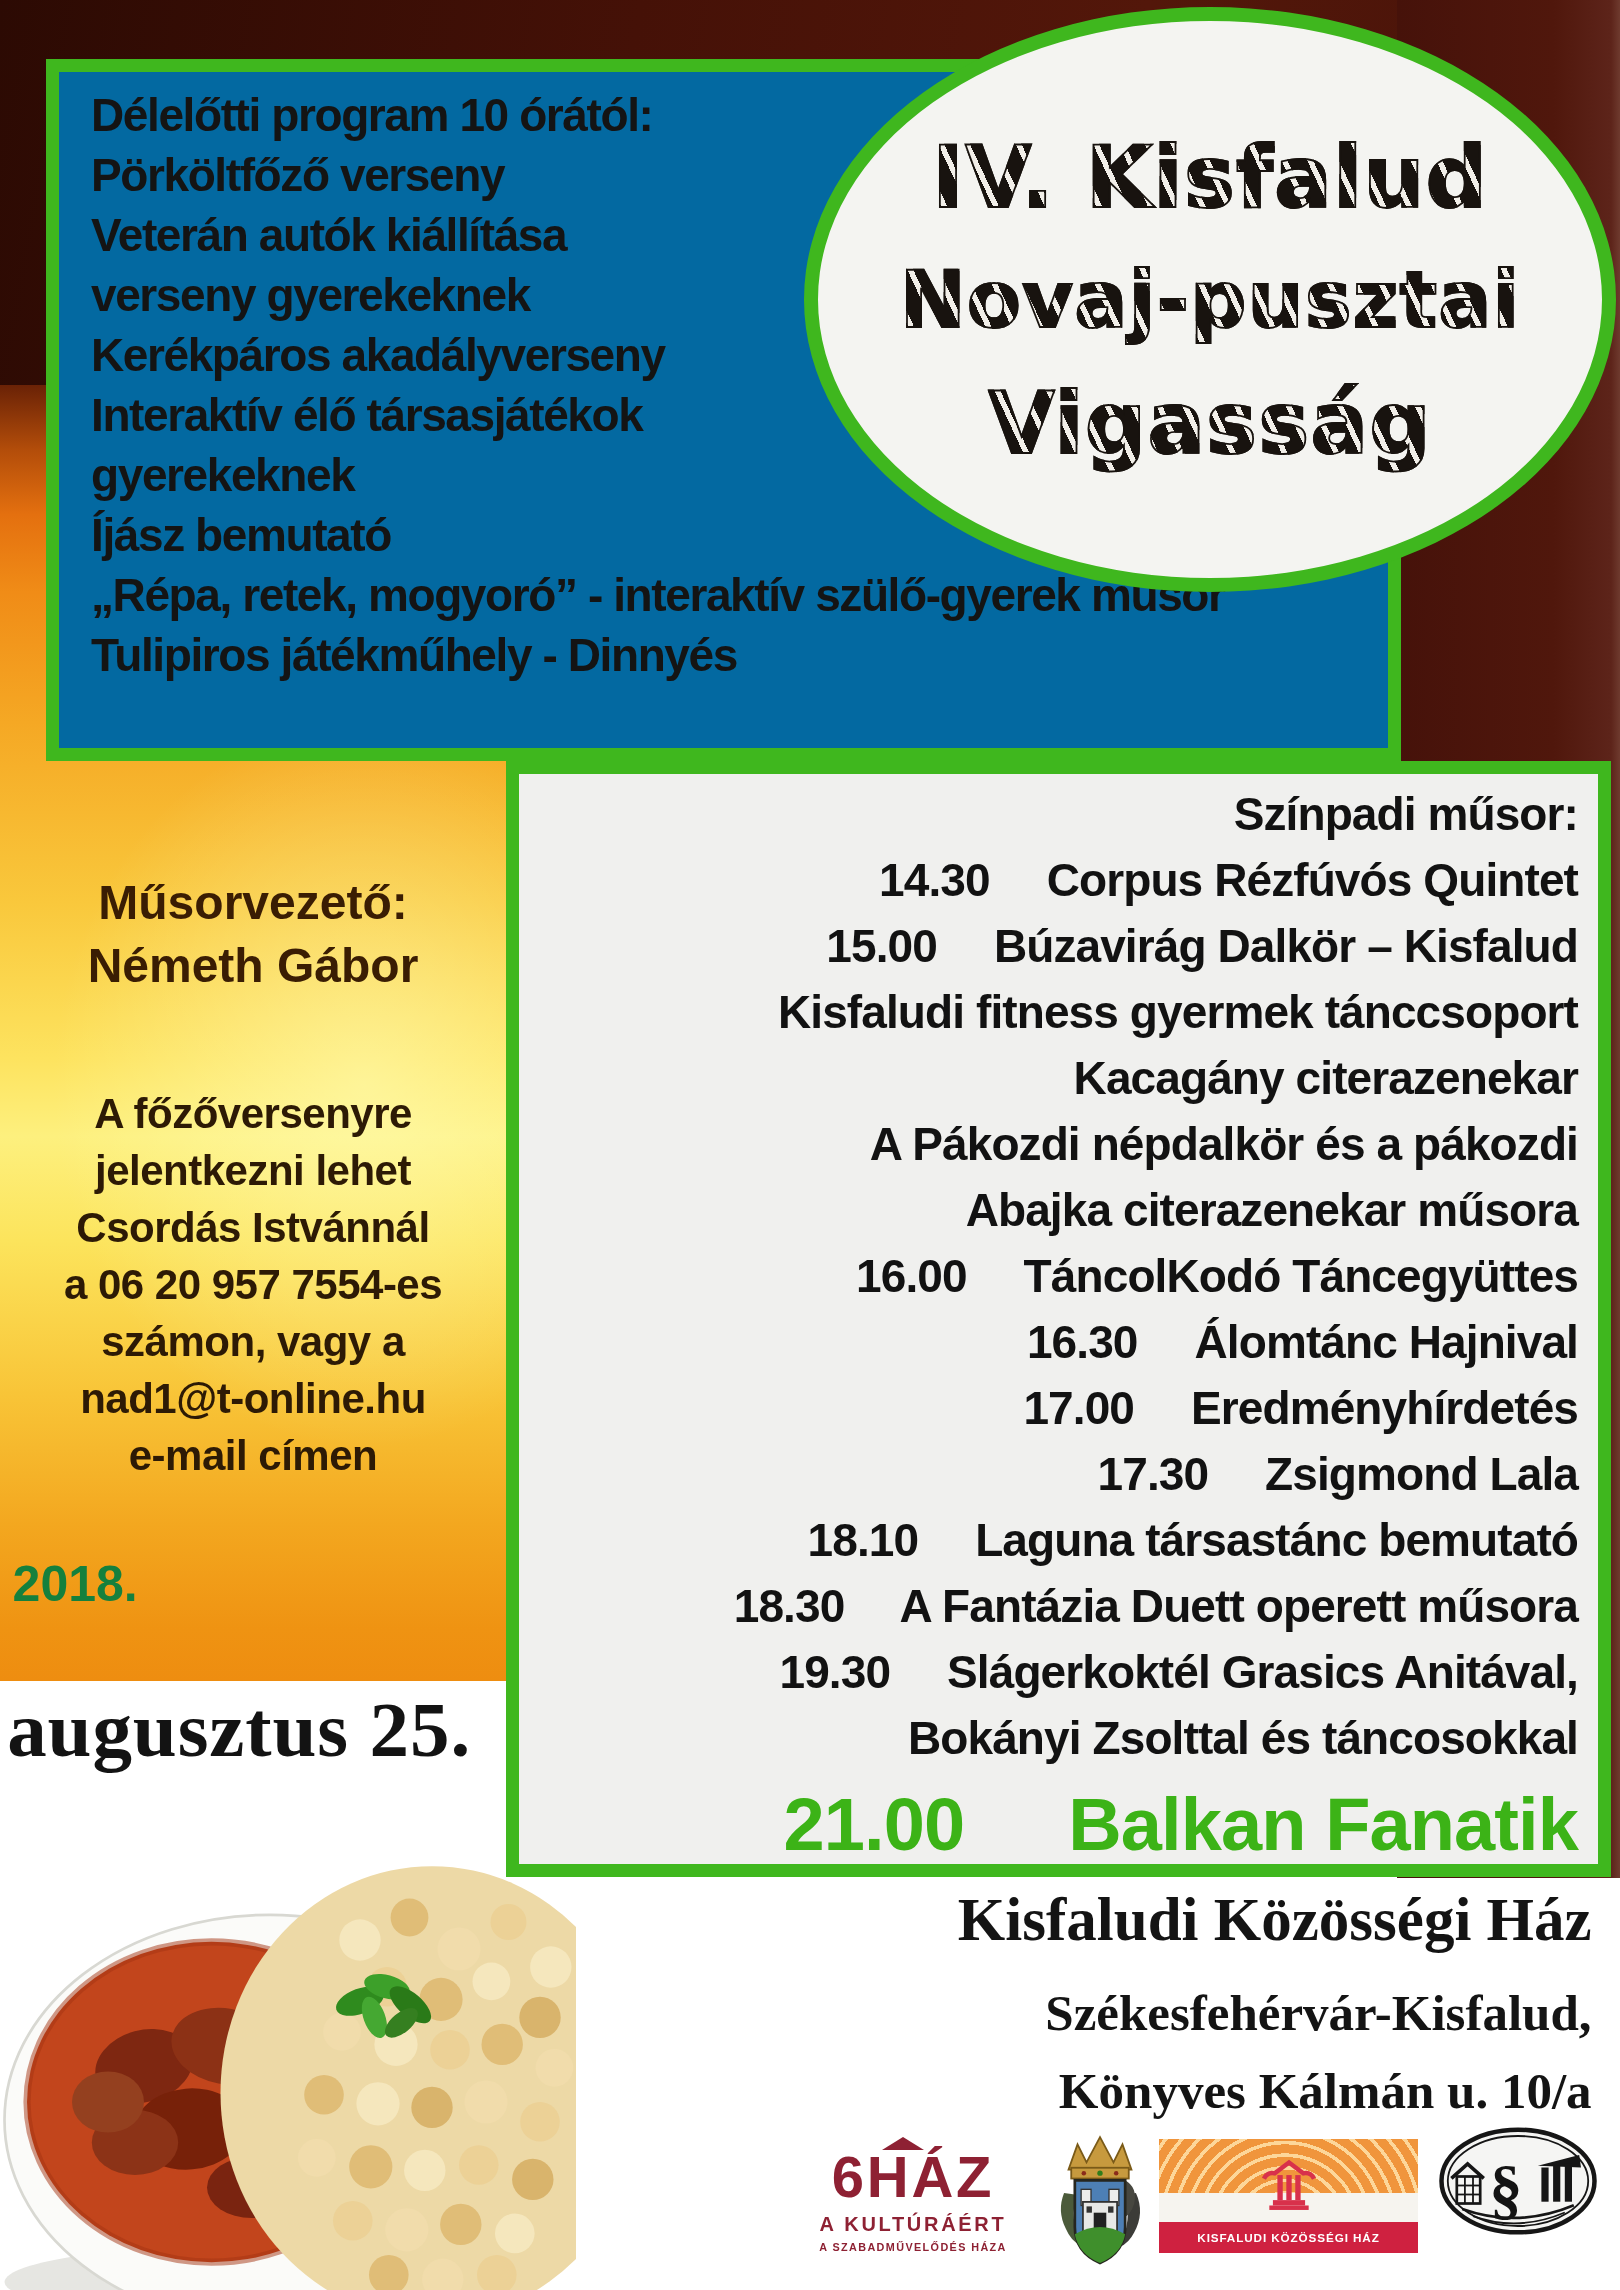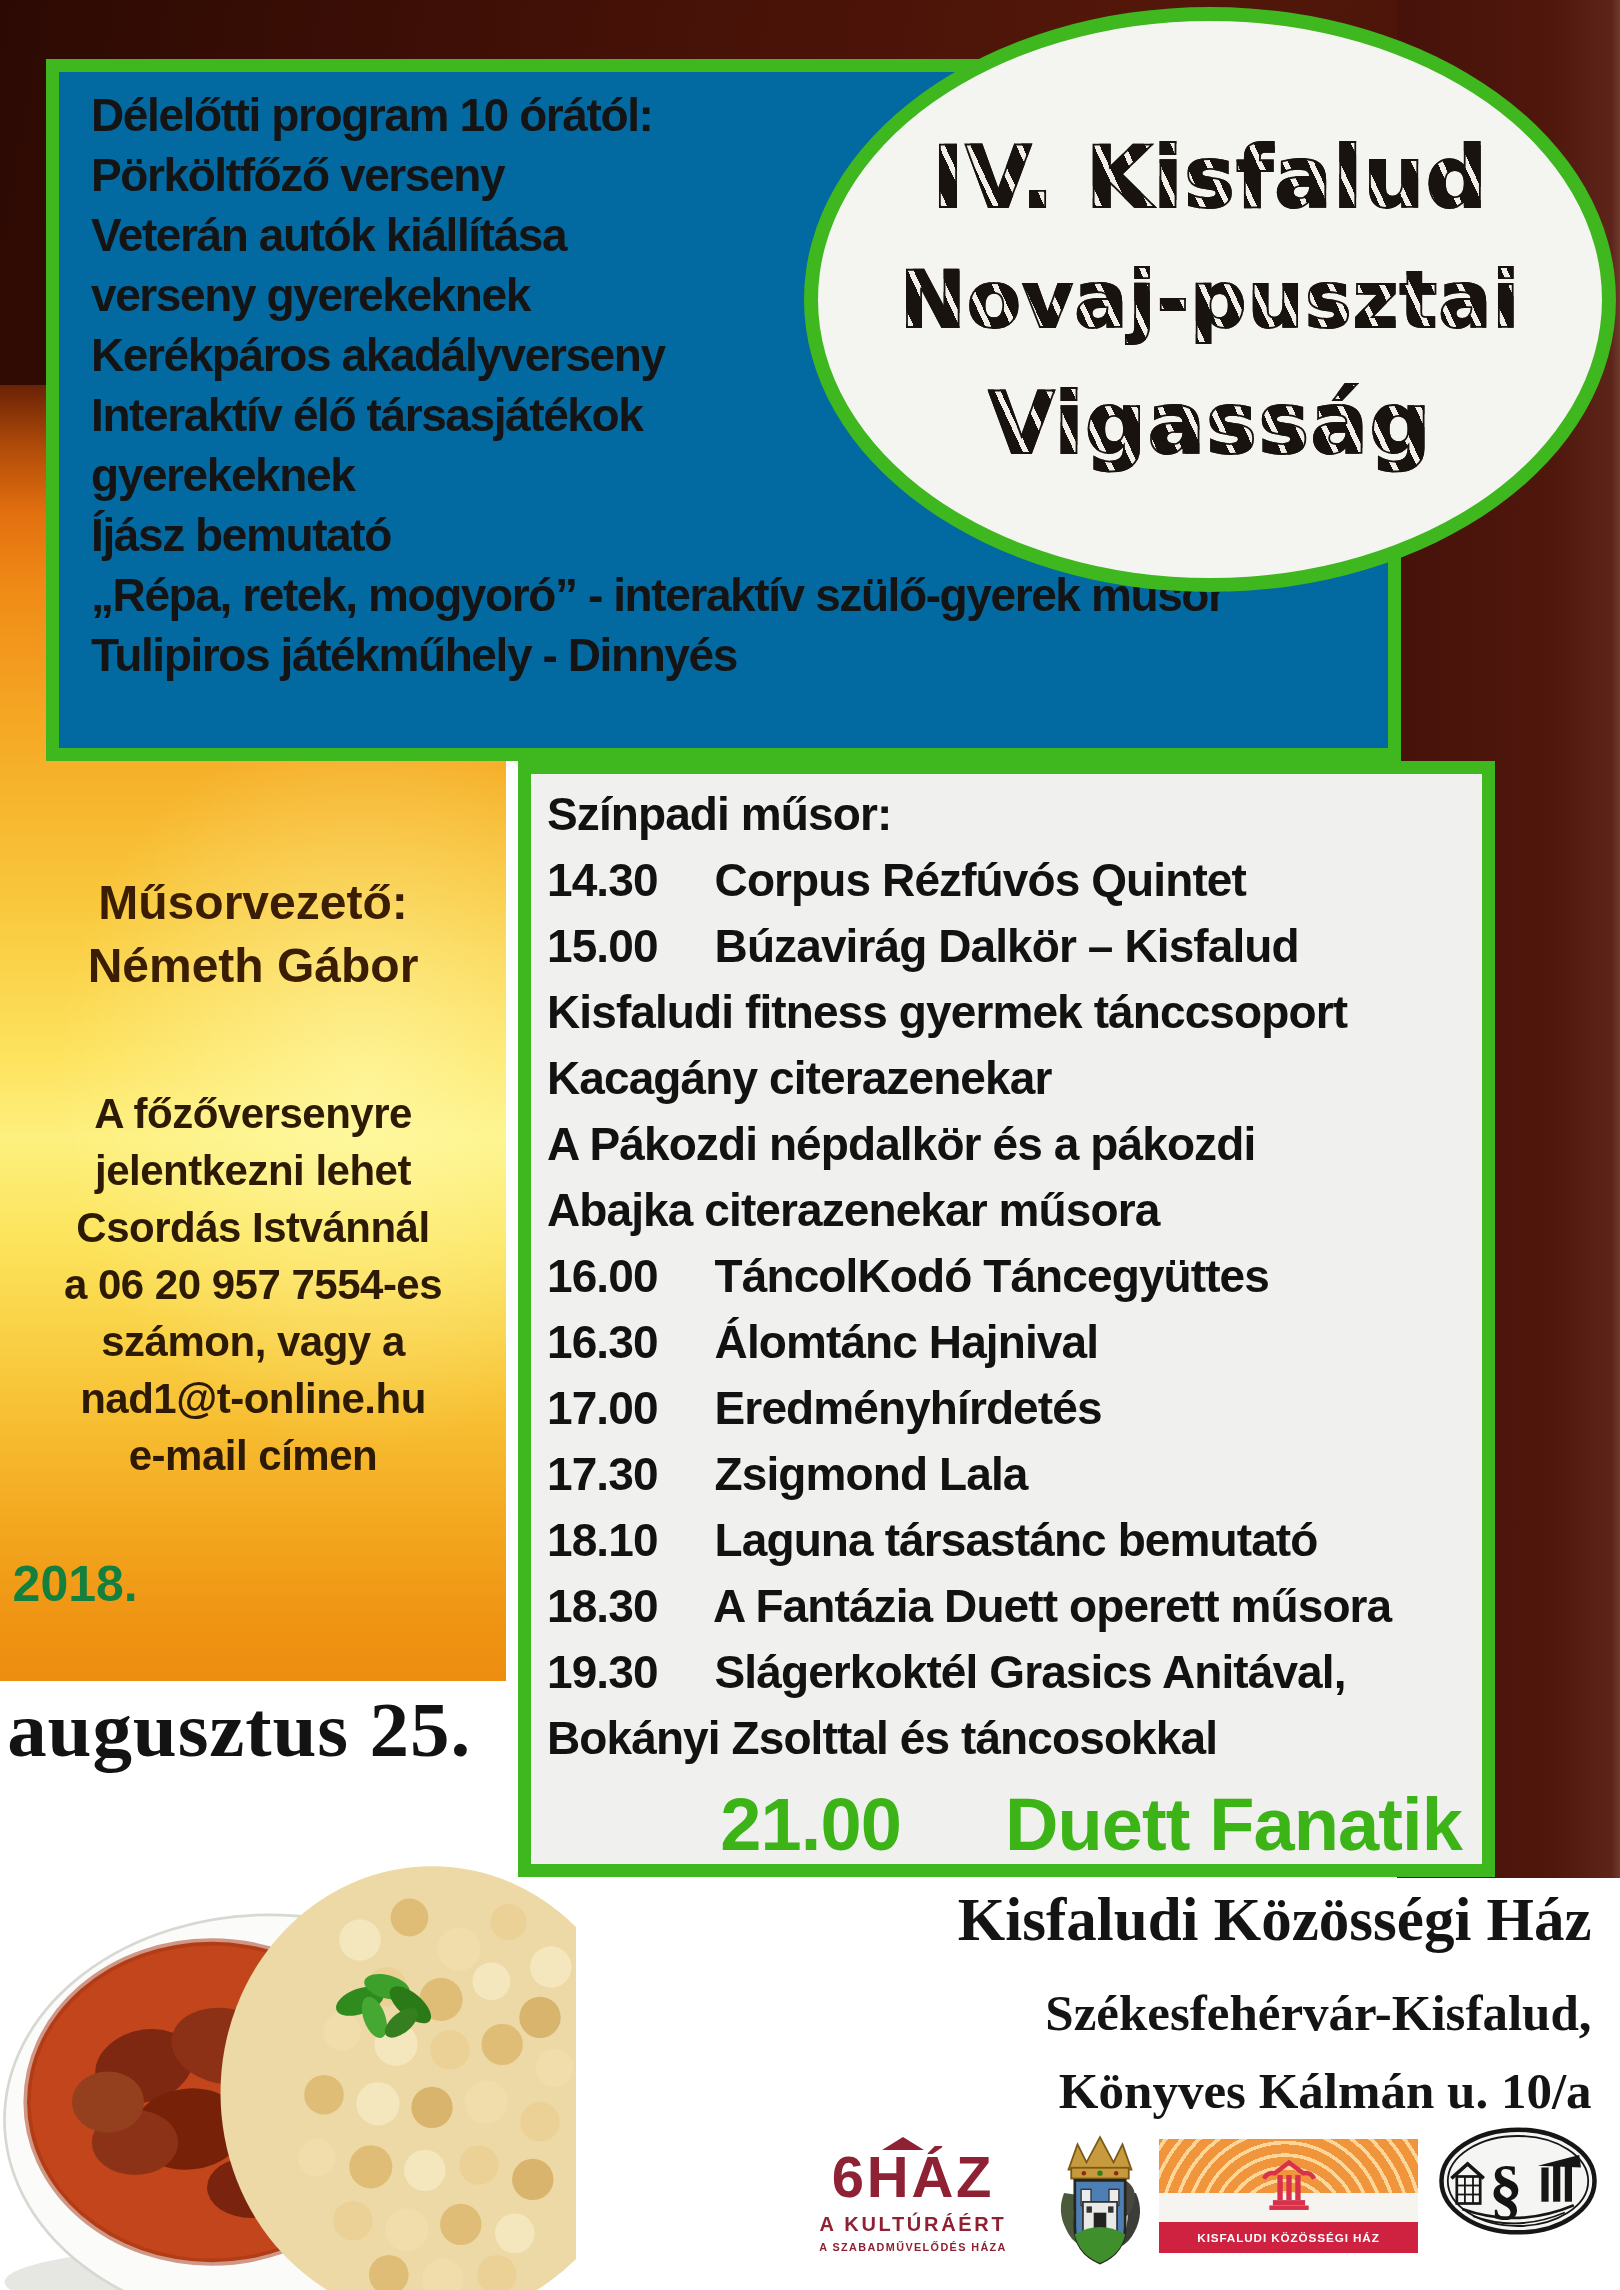--- a/index.html
+++ b/index.html
@@ -27,23 +27,23 @@
   .top-box{
     left:46px;top:59px;width:1355px;height:702px;box-sizing:border-box;
     background:#0369a1;border:13.5px solid #3fb71e;z-index:3;
     padding:12.6px 7.2px 0 32px;
   }
   .tb-line{
     font-size:46px;font-weight:bold;line-height:60px;letter-spacing:-1.4px;
     color:#141414;white-space:nowrap;
   }
   .program-box{
-    left:506px;top:761px;width:977px;height:1116px;box-sizing:border-box;
+    left:506px;top:761px;width:1105px;height:1116px;box-sizing:border-box;
     background:#f0f0ee;border:13.5px solid #3fb71e;z-index:2;
-    padding:7.2px 20px 0 16px;text-align:left;margin-left:12px;
+    padding:7.2px 20px 0 16px;text-align:right;
   }
   .pb-line{
     font-size:46px;font-weight:bold;line-height:66px;letter-spacing:-0.9px;
     color:#121212;white-space:nowrap;
   }
   .pb-headliner{
     margin-top:10.8px;display:flex;justify-content:flex-end;gap:104px;
     font-size:74px;font-weight:bold;line-height:86px;color:#3cb317;letter-spacing:-0.9px;
   }
   
@@ -138,21 +138,21 @@
   <div class="pb-line">16.00  TáncolKodó Táncegyüttes</div>
   <div class="pb-line">16.30  Álomtánc Hajnival</div>
   <div class="pb-line">17.00  Eredményhírdetés</div>
   <div class="pb-line">17.30  Zsigmond Lala</div>
   <div class="pb-line">18.10  Laguna társastánc bemutató</div>
   <div class="pb-line">18.30  A Fantázia Duett operett műsora</div>
   <div class="pb-line">19.30  Slágerkoktél Grasics Anitával,</div>
   <div class="pb-line">Bokányi Zsolttal és táncosokkal</div>
   <div class="pb-headliner">
     <span>21.00</span>
-    <span>Duett Fanatik</span>
+    <span>Balkan Fanatik</span>
   </div>
 </div>
 
 <div class="abs top-box">
   <div class="tb-line">Délelőtti program 10 órától:</div>
   <div class="tb-line">Pörköltfőző verseny</div>
   <div class="tb-line">Veterán autók kiállítása</div>
   <div class="tb-line">verseny gyerekeknek</div>
   <div class="tb-line">Kerékpáros akadályverseny</div>
   <div class="tb-line">Interaktív élő társasjátékok</div>

